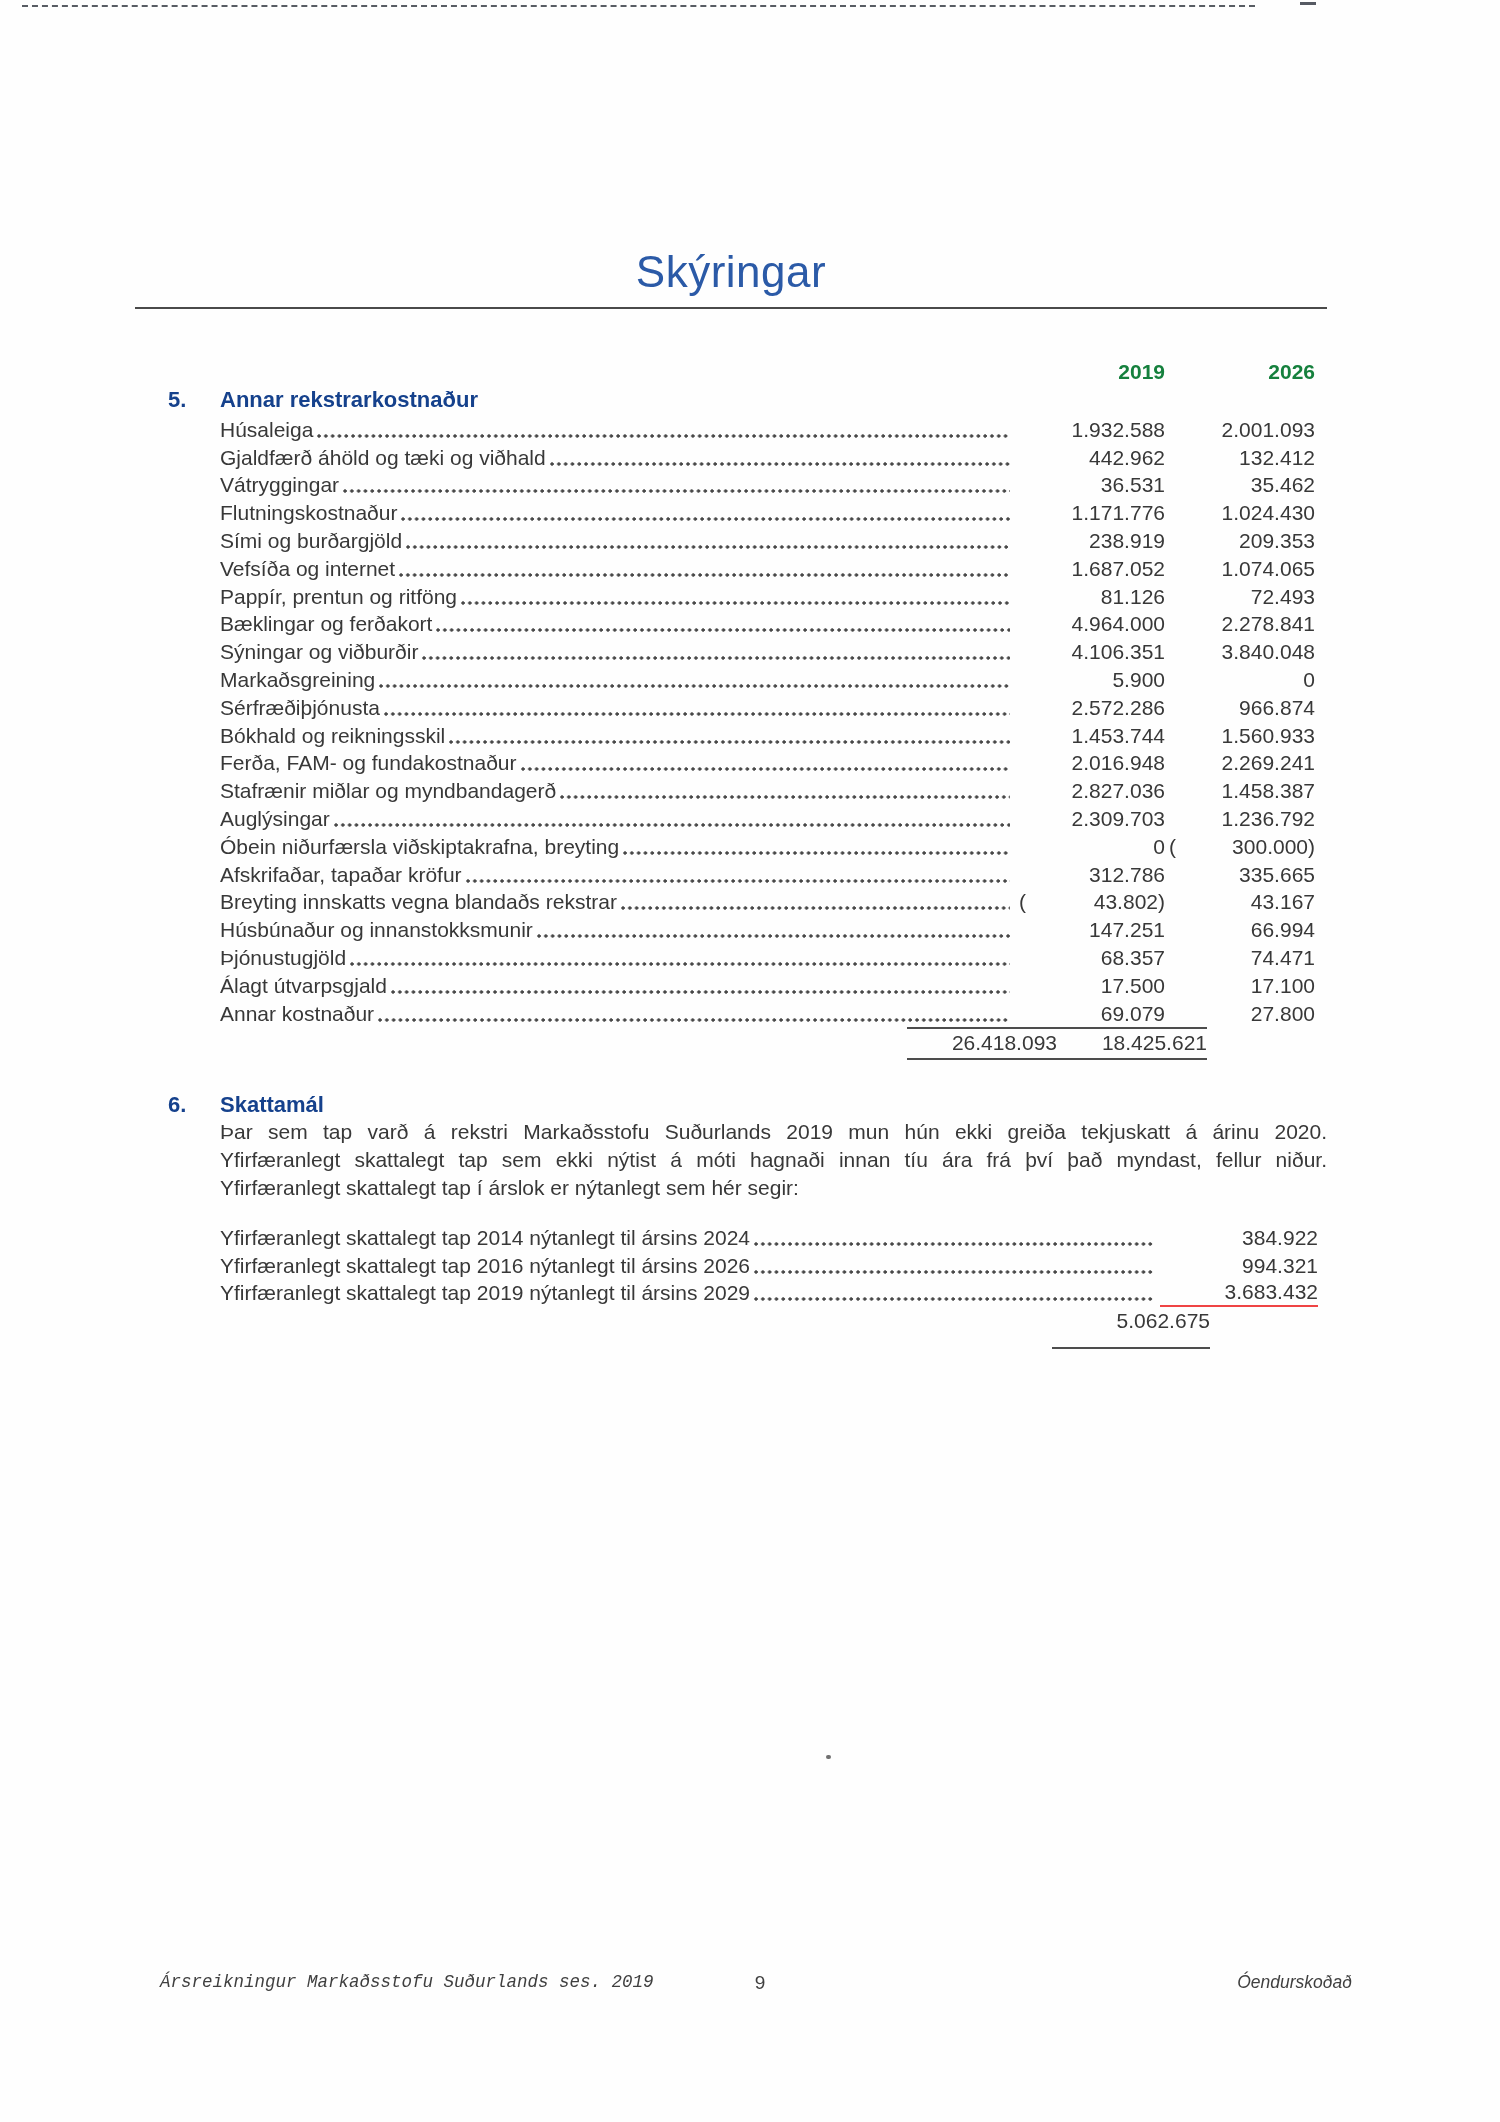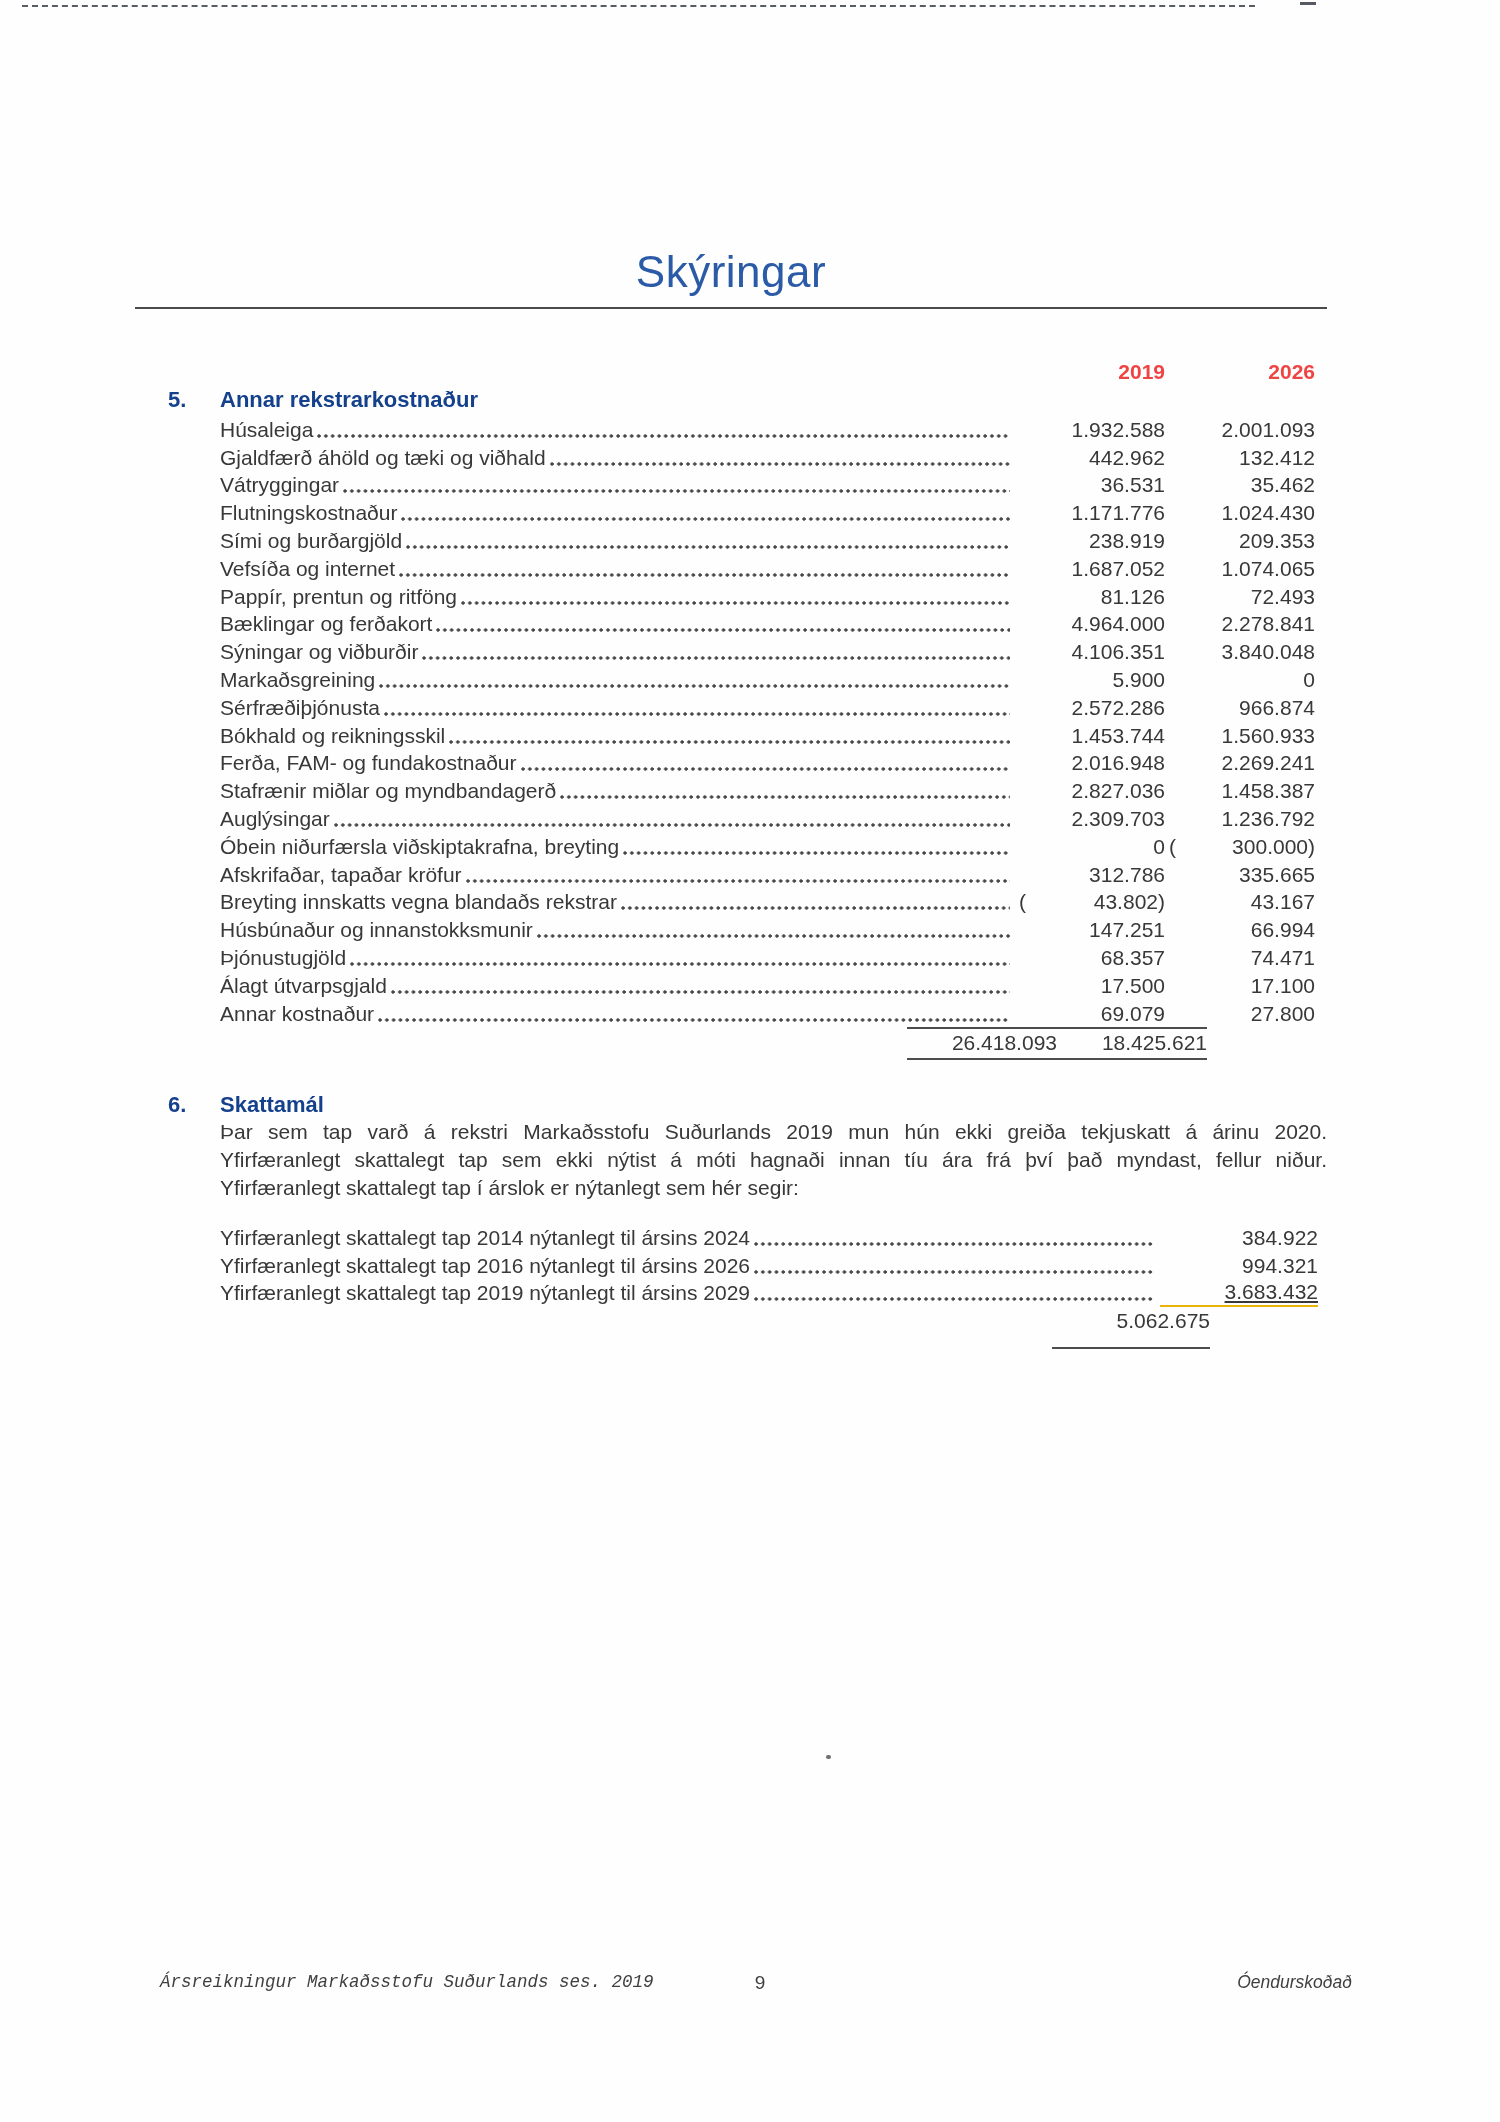--- a/index.html
+++ b/index.html
@@ -18,21 +18,21 @@
   .speck{position:absolute;left:826px;top:1755px;width:5px;height:4px;background:#4c4c4c;border-radius:2px;opacity:.8;}
 
   
   .doc-title{position:absolute;left:135px;top:248px;width:1192px;
     text-align:center;font-size:44px;line-height:48px;font-weight:400;
     color:#2b5aa7;letter-spacing:.5px;}
   .title-rule{position:absolute;left:135px;top:307px;width:1192px;height:2px;background:#4a4a4a;}
 
   
   .colheads{position:absolute;top:360px;left:0;width:1500px;height:26px;font-weight:bold;
-    font-size:21px;color:#ef4444;}
+    font-size:21px;color:#15803d;}
   .colheads .y19{position:absolute;left:1015px;width:150px;text-align:right;}
   .colheads .y18{position:absolute;left:1167px;width:148px;text-align:right;}
 
   
   .sec-head{position:absolute;left:0;width:1400px;font-size:22px;font-weight:bold;color:#15418c;}
   .sec-head .num{position:absolute;left:168px;}
   .sec-head .txt{position:absolute;left:220px;}
   .sec5-head{top:387px;}
   .sec6-head{top:1092px;}
 
@@ -44,21 +44,21 @@
     font-size:21px;color:#383838;}
   .trow .lbl{white-space:nowrap;flex:none;}
   .trow .leader{flex:1;align-self:flex-end;height:6px;margin:0 5px 5px 4px;
     background-image:radial-gradient(circle at 2px 3px,#474747 1.45px,transparent 1.85px);
     background-size:6.8px 6px;background-repeat:repeat-x;}
   .trow .cell{flex:none;width:150px;display:flex;justify-content:flex-end;
     align-items:center;height:100%;padding-left:4px;box-sizing:border-box;}
   .trow .cell.neg{justify-content:space-between;}
   .trow6{margin:0 182px 0 220px;}
   .trow6 .cell{width:158px;}
-  .cell.ul{border-bottom:2px solid #eab308;text-decoration:underline;}
+  .cell.ul{border-bottom:2px solid #ef4444;}
 
   
   .total-row{position:absolute;left:0;width:1392px;display:flex;margin:0;padding:0 185px 0 220px;
     box-sizing:border-box;font-size:21px;color:#383838;}
   .total5{top:1027px;}
   .total5 .spacer{flex:1;}
   .total5 .tcell{flex:none;width:150px;text-align:right;
     border-top:2px solid #4d4d4d;border-bottom:2px solid #4d4d4d;
     height:26px;line-height:26px;padding:1px 0 2px;box-sizing:content-box;}
   .total6{top:1307px;padding-right:182px;}

